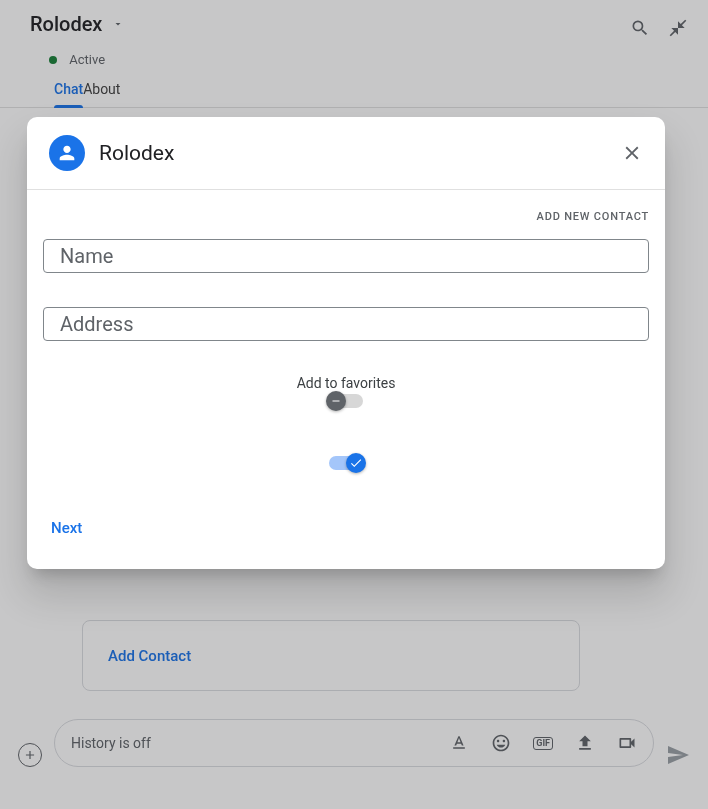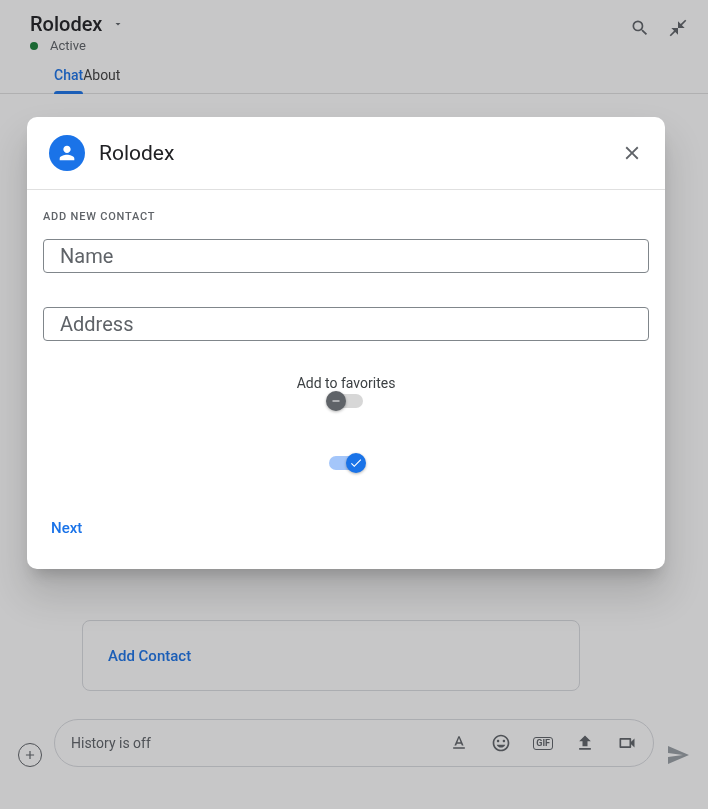--- a/index.html
+++ b/index.html
@@ -35,21 +35,22 @@
       font-weight: 500;
       color: #202124;
     }
     .chevron-icon {
       color: #5f6368;
     }
     .status-row {
       display: flex;
       align-items: center;
       gap: 12px;
-      margin-top: 2px;
+      margin-top: 16px;
+      justify-content: center;
     }
     .status-dot {
       width: 8px;
       height: 8px;
       background: #188038;
       border-radius: 50%;
     }
     .status-text {
       font-size: 13px;
       color: #5f6368;
@@ -211,20 +212,21 @@
     .dialog-body {
       padding: 20px 16px 28px 16px;
     }
     .section-label {
       font-size: 11px;
       letter-spacing: 0.8px;
       color: #5f6368;
       text-transform: uppercase;
       font-weight: 500;
       margin-bottom: 16px;
+      text-align: right;
     }
     .text-input {
       width: 100%;
       border: 1px solid #80868b;
       border-radius: 4px;
       padding: 4px 16px;
       font-size: 20px;
       color: #5f6368;
       margin-bottom: 34px;
       outline: none;

